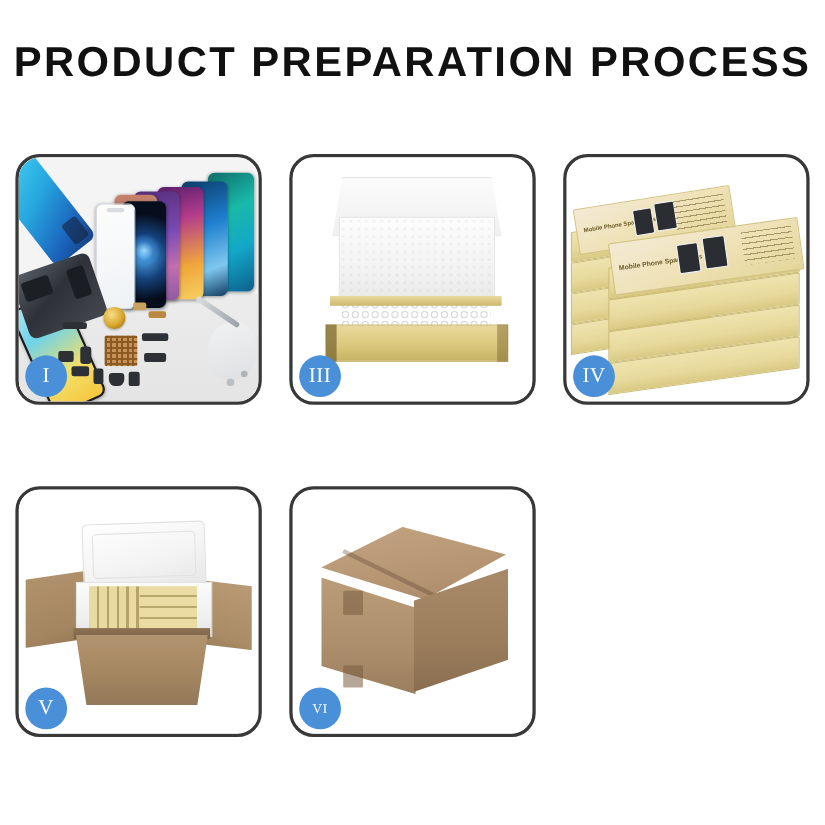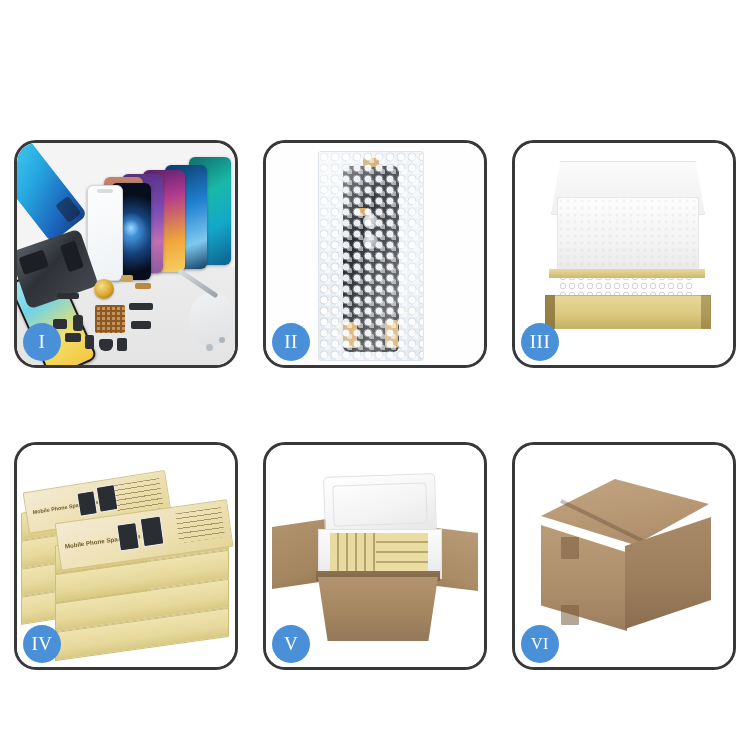--- a/index.html
+++ b/index.html
@@ -80,21 +80,21 @@
     color: #ffffff;
     font-family: "Liberation Serif", serif;
     font-size: 19px;
     letter-spacing: 0.5px;
     display: flex;
     align-items: center;
     justify-content: center;
     z-index: 40;
     user-select: none;
   }
-  .badge.sm { font-size: 16px; }
+  .badge.sm { font-size: 12px; }
 
   
   .p1-bg { position:absolute; inset:0; background:#f4f4f5; }
   .p1-floor {
     position:absolute; left:0; right:0; top:56%;
     height:44%; background:linear-gradient(#ececec,#e4e4e4);
   }
   .ph {
     position: absolute;
     border-radius: 6px;
@@ -426,20 +426,21 @@
   .p6-tape {
     position:absolute; background: rgba(120,93,62,.55); border-radius:1px;
   }
   .p6-tape.t1 { left:46px; top:92px; width:18px; height:22px; }
   .p6-tape.t2 { left:46px; top:160px; width:18px; height:20px; }
 </style>
 </head>
 <body>
 
 <div class="header">
+  <div class="title">PRODUCT PREPARATION PROCESS</div>
 </div>
 
 <div class="grid">
 
   <div class="panel">
     <div class="panel-stage">
       <div class="p1-bg"></div>
       <div class="p1-floor"></div>
 
       <div class="ph ph-f5"></div>
@@ -468,39 +469,20 @@
       <div class="pt k"></div>
       <div class="pt l"></div>
       <div class="pt-hand"></div>
       <div class="pt-driver"></div>
       <div class="pt-screw"></div>
       <div class="pt-screw2"></div>
     </div>
     <div class="badge">I</div>
   </div>
 
-  <div class="panel">
-    <div class="panel-stage">
-      <div class="p2-bg"></div>
-      <div class="p2-bag">
-        <div class="p2-part"></div>
-        <div class="p2-flex"></div>
-        <div class="p2-cam"></div>
-        <div class="p2-cam2"></div>
-        <div class="p2-tape t1"></div>
-        <div class="p2-tape t2"></div>
-        <div class="p2-tape t3"></div>
-        <div class="p2-tape t4"></div>
-        <div class="p2-bubbles"></div>
-        <div class="p2-bubbles2"></div>
-        <div class="p2-sheen"></div>
-      </div>
-    </div>
-    <div class="badge">II</div>
-  </div>
 
   <div class="panel">
     <div class="panel-stage">
       <div class="p3-bg"></div>
       <div class="p3-lidback"></div>
       <div class="p3-foam">
         <div class="p3-foamtex"></div>
       </div>
       <div class="p3-contents"></div>
       <div class="p3-rim"></div>

